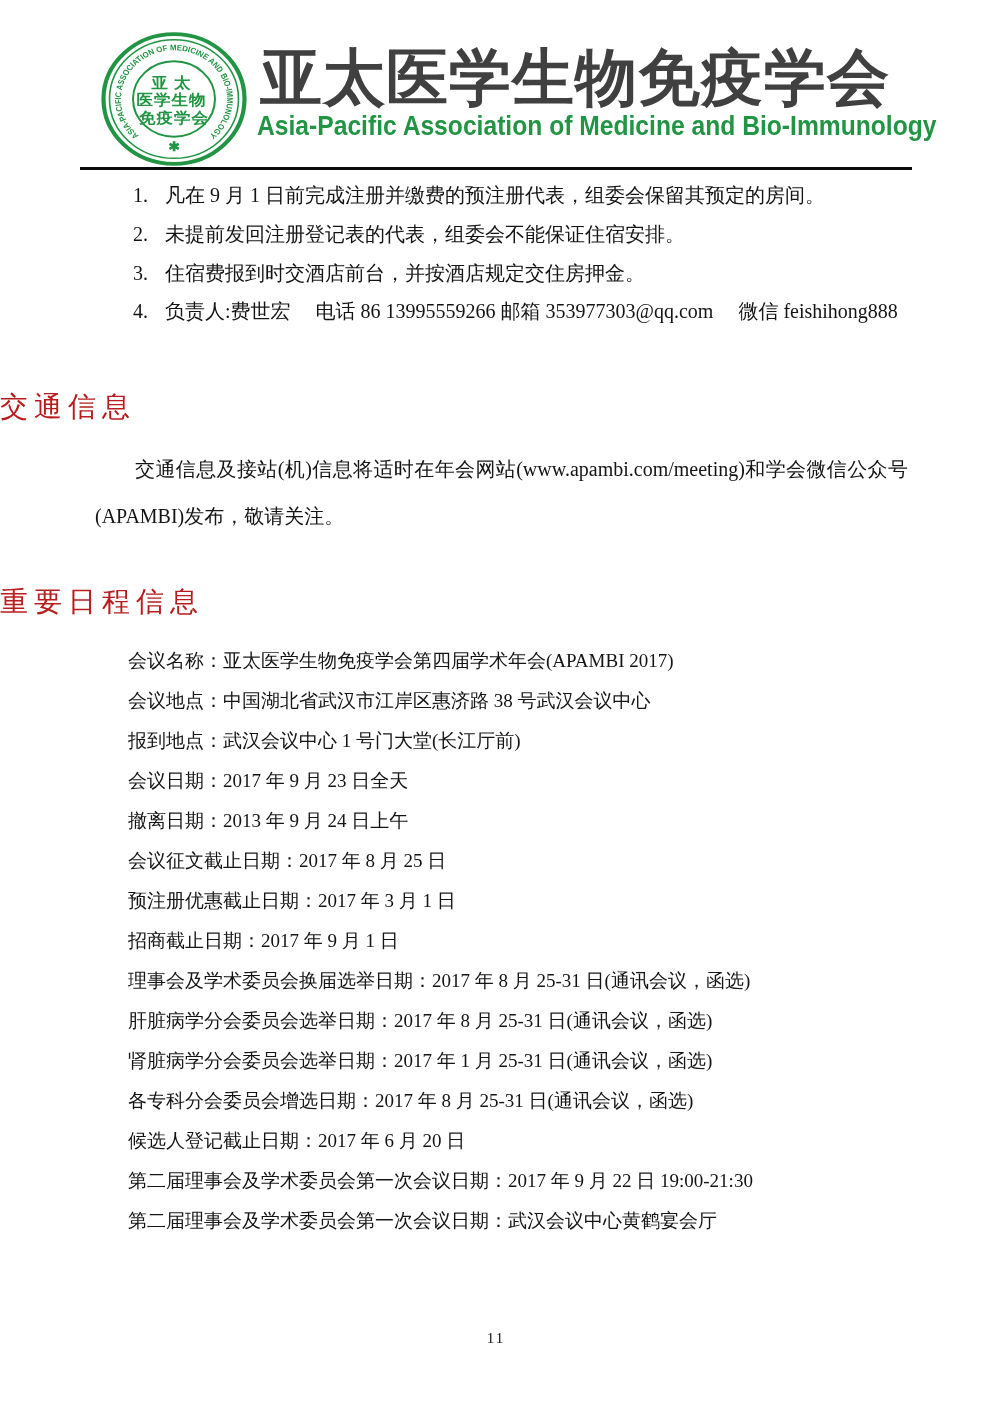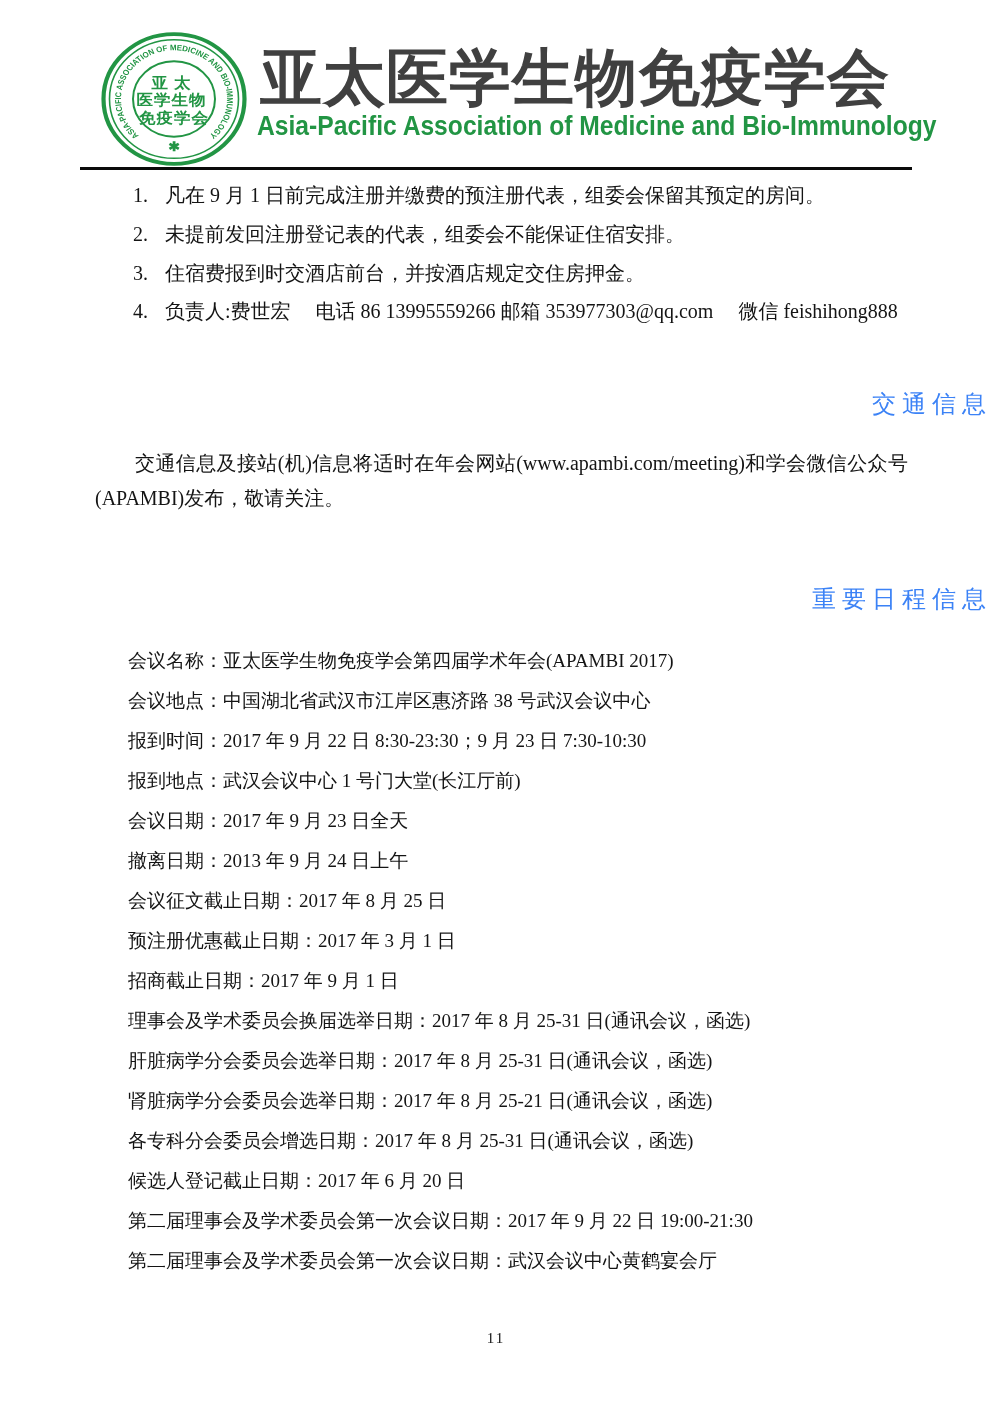--- a/index.html
+++ b/index.html
@@ -71,37 +71,37 @@
     white-space: nowrap;
   }
   .note-num { flex: none; width: 32px; margin-left: 38px; }
   .note-text { flex: none; }
 
   
   .section-heading {
     position: absolute;
     left: 0;
     width: 100%;
-    text-align: right;
-    font-size: 24px;
+    text-align: left;
+    font-size: 28px;
     letter-spacing: 6px;
-    color: #3b82f6;
+    color: #b91c1c;
     white-space: nowrap;
   }
   .heading-traffic { top: 388px; }
   .heading-schedule { top: 583px; }
 
   
   .traffic-para {
     position: absolute;
     left: 95px;
     top: 446px;
     width: 813px;
     font-size: 20px;
-    line-height: 35px;
+    line-height: 47px;
     text-align: justify;
     text-indent: 2em;
   }
 
   
   .schedule {
     position: absolute;
     left: 128px;
     right: 40px;
     top: 641px;
@@ -177,39 +177,38 @@
   <div class="section-heading heading-traffic">交通信息</div>
   <p class="traffic-para">交通信息及接站(机)信息将适时在年会网站(www.apambi.com/meeting)和学会微信公众号(APAMBI)发布，敬请关注。</p>
 
   <div class="section-heading heading-schedule">重要日程信息</div>
   <ul class="schedule">
 
       <li class="schedule-row">会议名称：亚太医学生物免疫学会第四届学术年会(APAMBI 2017)</li>
 
       <li class="schedule-row">会议地点：中国湖北省武汉市江岸区惠济路 38 号武汉会议中心</li>
 
-      <li class="schedule-row">报到时间：2017 年 9 月 22 日 8:30-23:30；9 月 23 日 7:30-10:30</li>
 
       <li class="schedule-row">报到地点：武汉会议中心 1 号门大堂(长江厅前)</li>
 
       <li class="schedule-row">会议日期：2017 年 9 月 23 日全天</li>
 
       <li class="schedule-row">撤离日期：2013 年 9 月 24 日上午</li>
 
       <li class="schedule-row">会议征文截止日期：2017 年 8 月 25 日</li>
 
       <li class="schedule-row">预注册优惠截止日期：2017 年 3 月 1 日</li>
 
       <li class="schedule-row">招商截止日期：2017 年 9 月 1 日</li>
 
       <li class="schedule-row">理事会及学术委员会换届选举日期：2017 年 8 月 25-31 日(通讯会议，函选)</li>
 
       <li class="schedule-row">肝脏病学分会委员会选举日期：2017 年 8 月 25-31 日(通讯会议，函选)</li>
 
-      <li class="schedule-row">肾脏病学分会委员会选举日期：2017 年 8 月 25-21 日(通讯会议，函选)</li>
+      <li class="schedule-row">肾脏病学分会委员会选举日期：2017 年 1 月 25-31 日(通讯会议，函选)</li>
 
       <li class="schedule-row">各专科分会委员会增选日期：2017 年 8 月 25-31 日(通讯会议，函选)</li>
 
       <li class="schedule-row">候选人登记截止日期：2017 年 6 月 20 日</li>
 
       <li class="schedule-row">第二届理事会及学术委员会第一次会议日期：2017 年 9 月 22 日 19:00-21:30</li>
 
       <li class="schedule-row">第二届理事会及学术委员会第一次会议日期：武汉会议中心黄鹤宴会厅</li>
     </ul>
 

